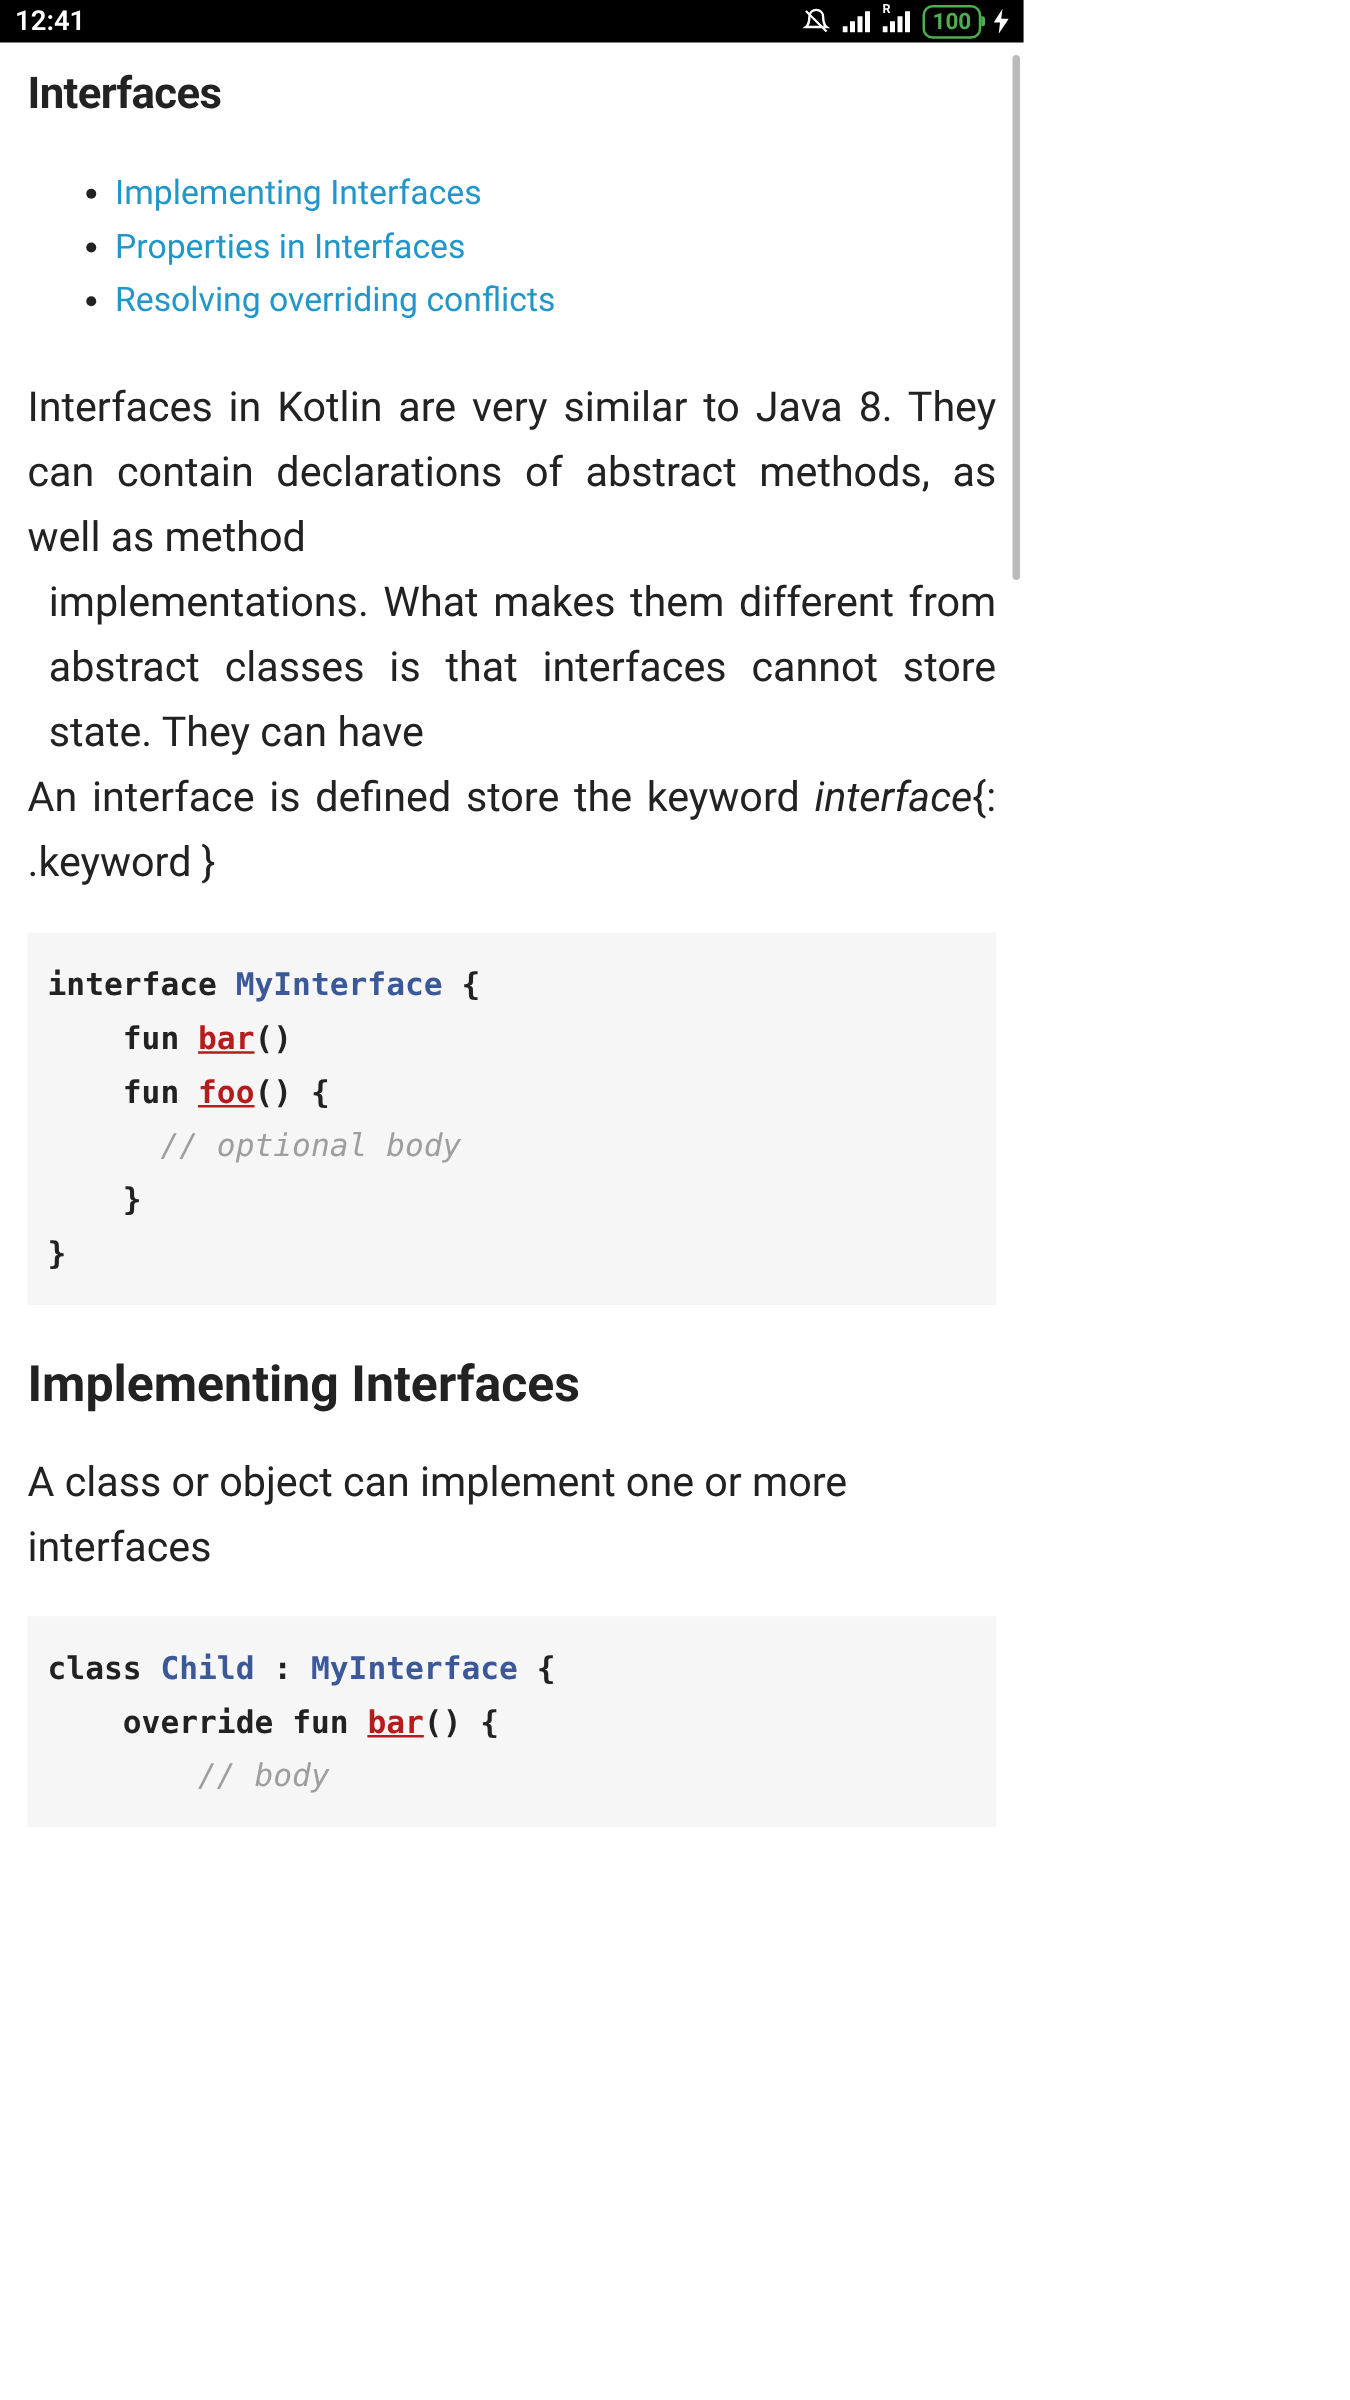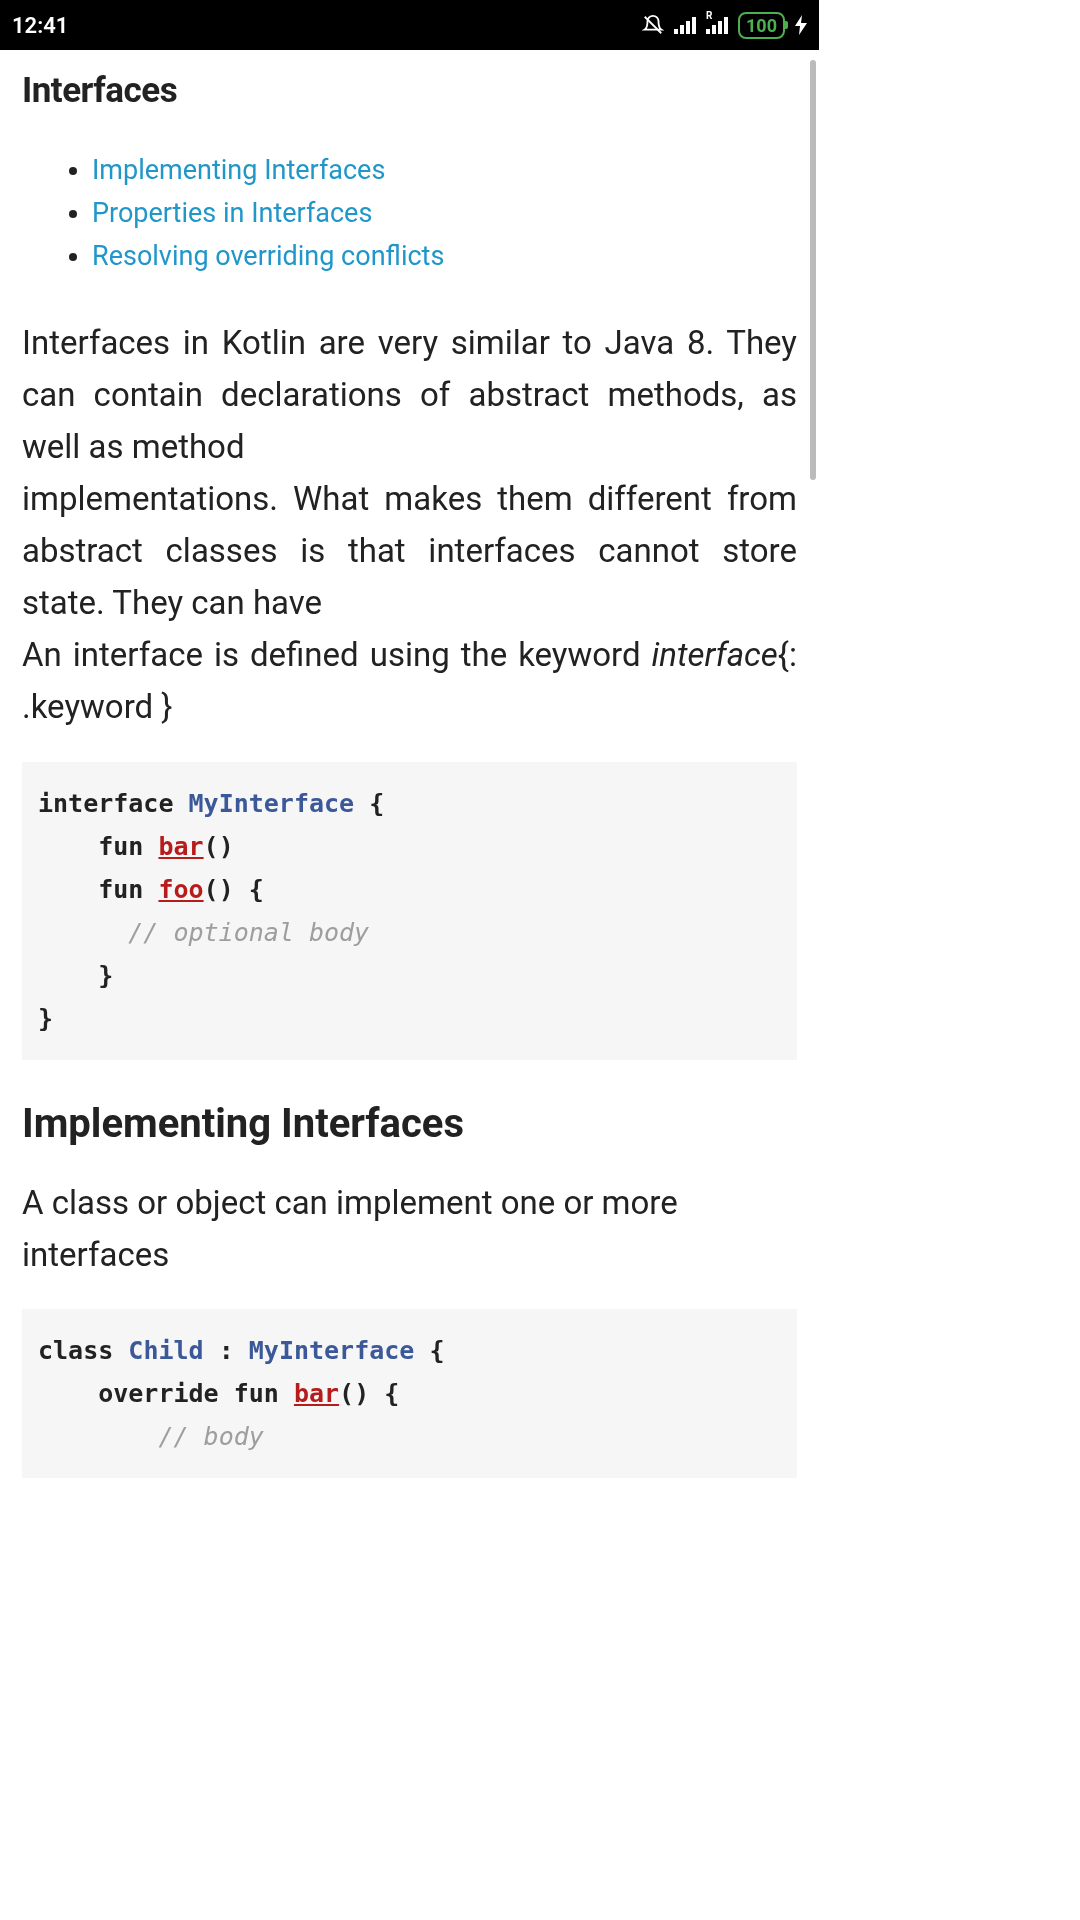--- a/index.html
+++ b/index.html
@@ -5,21 +5,21 @@
   * { margin: 0; padding: 0; box-sizing: border-box; }
   body {
     font-family: -apple-system, BlinkMacSystemFont, "Segoe UI", Roboto, "Helvetica Neue", Arial, sans-serif;
     background: #fff;
     color: #222;
     width: 819px;
   }
   .status-bar {
     background: #000;
     color: #fff;
-    height: 50px;
+    height: 34px;
     display: flex;
     align-items: center;
     justify-content: space-between;
     padding: 0 12px;
     font-size: 22px;
     font-weight: 600;
   }
   .status-right {
     display: flex;
     align-items: center;
@@ -155,26 +155,26 @@
 
   <ul class="toc">
     <li><a href="#">Implementing Interfaces</a></li>
     <li><a href="#">Properties in Interfaces</a></li>
     <li><a href="#">Resolving overriding conflicts</a></li>
   </ul>
 
   <p class="justify" style="margin-bottom:0;">
     <span>Interfaces in Kotlin are very similar to Java 8. They can contain declarations of abstract methods, as well as method</span>
   </p>
-  <p class="justify" style="margin-bottom:0;">
+  <p class="justify" style="margin-bottom:0;margin-left:17px;">
     <span>implementations. What makes them different from abstract classes is that interfaces cannot store state. They can have</span>
   </p>
 
   <p class="justify">
-    <span>An interface is defined using the keyword </span><span class="italic">interface</span><span>{: .keyword }</span>
+    <span>An interface is defined store the keyword </span><span class="italic">interface</span><span>{: .keyword }</span>
   </p>
 
   <pre><span class="kw">interface</span> <span class="typ">MyInterface</span> <span class="pn">{</span>
     <span class="kw">fun</span> <span class="fn">bar</span><span class="pn">()</span>
     <span class="kw">fun</span> <span class="fn">foo</span><span class="pn">()</span> <span class="pn">{</span>
       <span class="cm">// optional body</span>
     <span class="pn">}</span>
 <span class="pn">}</span></pre>
 
   <h2>Implementing Interfaces</h2>

